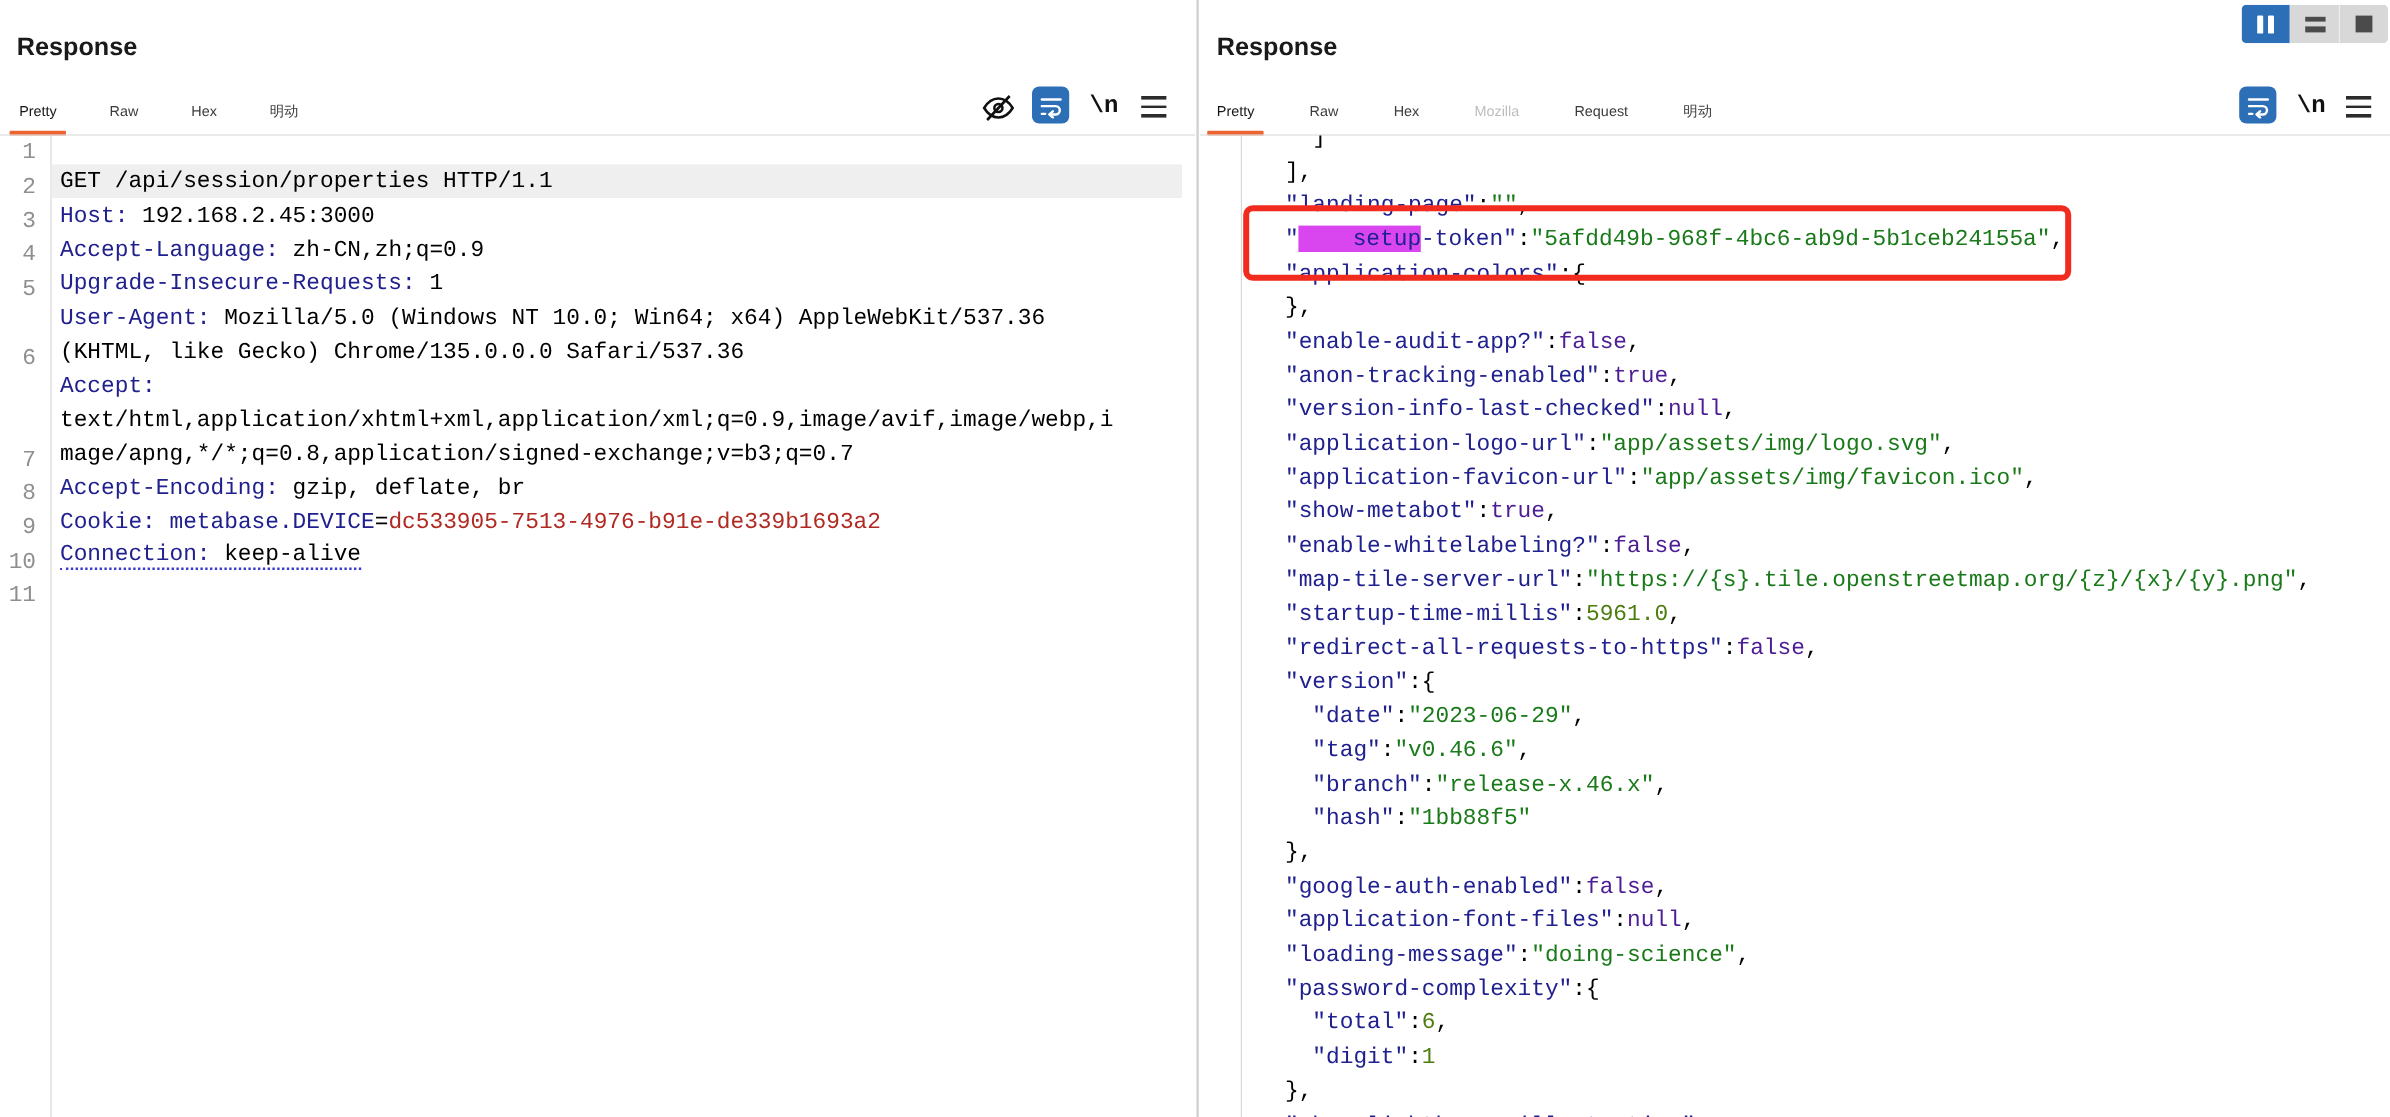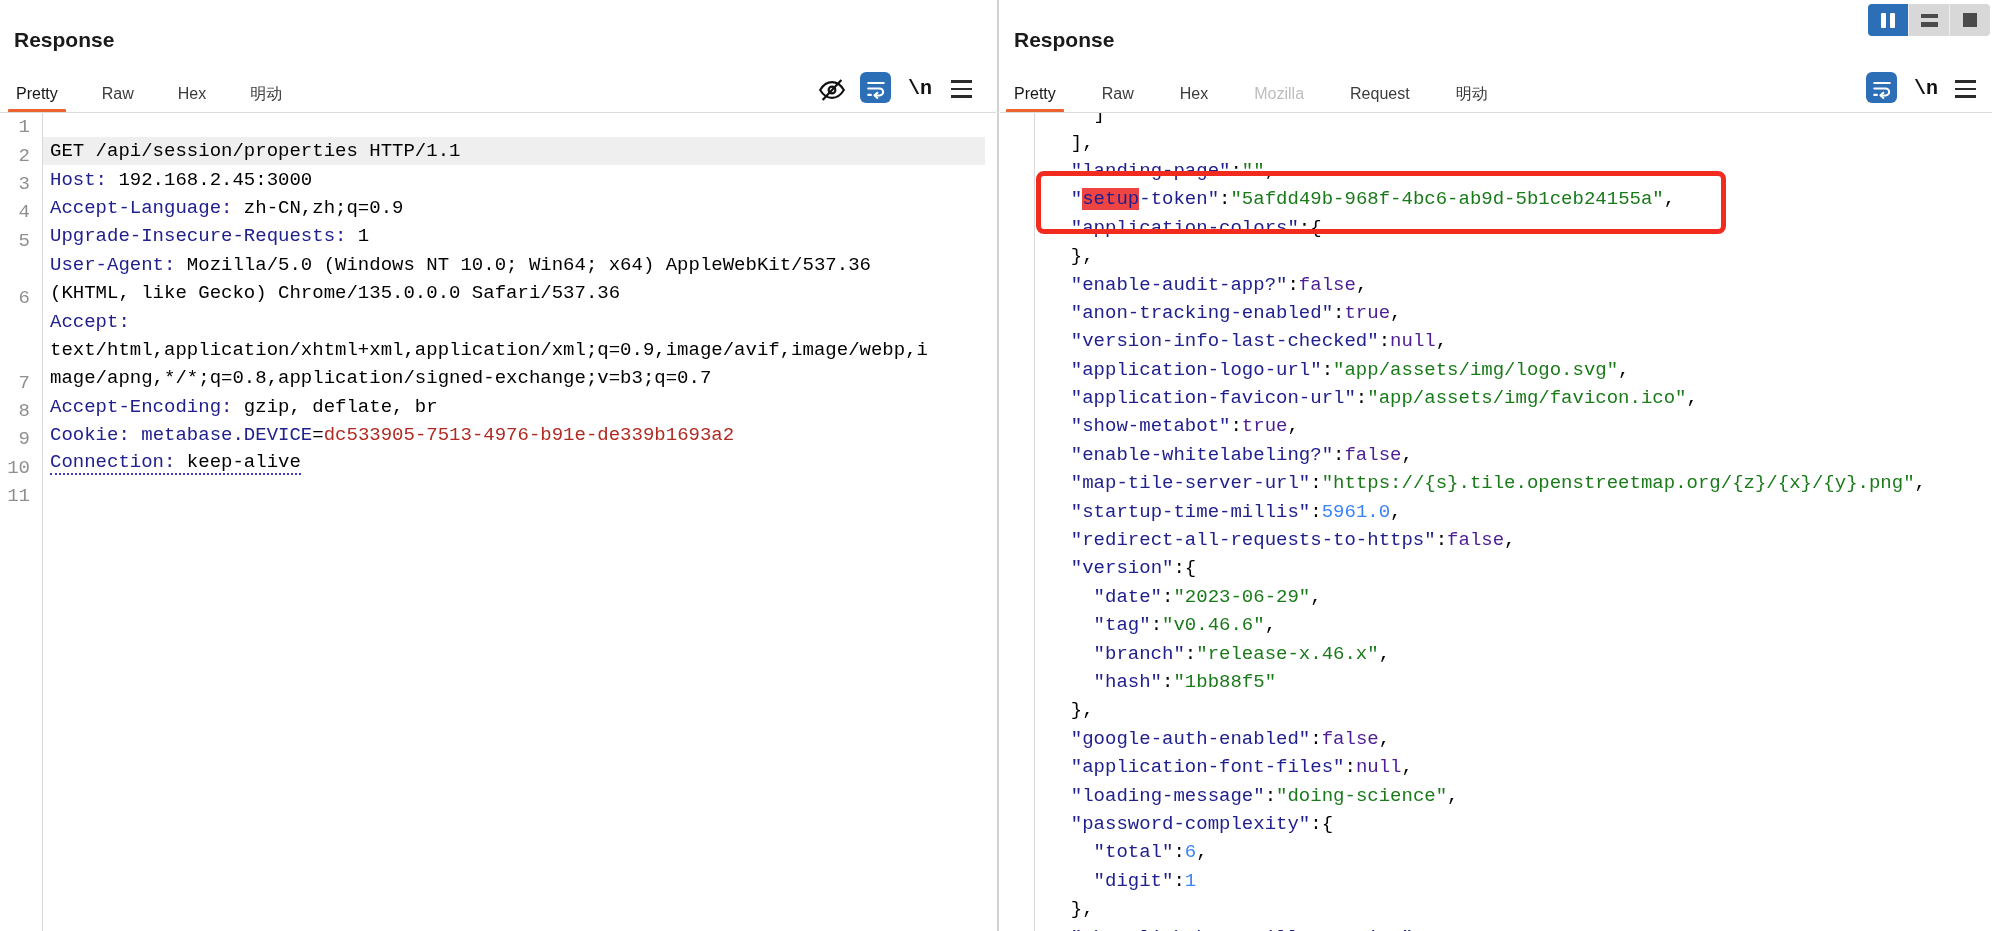--- a/index.html
+++ b/index.html
@@ -7,21 +7,21 @@
     width:1992px;height:931px;position:relative;overflow:hidden;
     background:#ffffff;font-family:"Liberation Sans",sans-serif;
   }
   
   .panel-title{position:absolute;top:28px;font-size:21px;font-weight:bold;color:#1a1a1a;}
   #req-title{left:14px;}
   #resp-title{left:1014px;}
   .tabbar{position:absolute;top:74px;height:39px;display:flex;align-items:center;}
   #req-tabs{left:16px;gap:44px;}
   #resp-tabs{left:1014px;gap:46px;}
-  .tab{font-size:16px;color:#3c3c3c;position:relative;cursor:default;line-height:39px;}
+  .tab{font-size:12px;color:#3c3c3c;position:relative;cursor:default;line-height:39px;}
   .tab.active{color:#161616;}
   .tab.disabled{color:#bdbdbd;}
   .tab.active::after{
     content:"";position:absolute;left:-8px;right:-8px;bottom:0;height:4px;
     background:var(--accent);border-radius:1px;
   }
   .tabline{position:absolute;top:112px;height:1px;background:#dcdcdc;}
   #req-tabline{left:0;width:996px;}
   #resp-tabline{left:1000px;width:992px;}
   .vdivider{position:absolute;top:0;bottom:0;left:997px;width:2px;background:#d2d2d2;}
@@ -59,24 +59,24 @@
   .crow .ln{width:30px;text-align:right;color:#8f8f8f;flex:none;padding-right:13px;font-size:19px;}
   #resp-code .crow .ln{width:20px;padding-right:14px;}
   .crow .lt{flex:1;height:100%;display:flex;align-items:center;}
   #req-code .crow .lt{margin-right:11px;padding-left:7px;margin-top:48px;}
   #resp-code .crow .lt{padding-left:14px;}
   .crow.hl .lt{background:#efefef;}
   .crow .ulwrap{border-bottom:2px dotted #3b3bd0;}
   .seg-plain{color:#000;}
   .seg-header,.seg-key{color:#20208f;}
   .seg-string{color:#1a7a1a;}
-  .seg-number{color:#3b82f6;}
+  .seg-number{color:#4d7c0f;}
   .seg-literal{color:#4c1d95;}
   .seg-red{color:#b02a22;}
-  .seg-selected{background:#ef4444;}
+  .seg-selected{background:#d946ef;padding-left:45px;}
 
   
   #annotation-box{
     position:absolute;left:1036px;top:171px;width:680px;height:53px;
     border:5px solid #f12b1e;border-radius:8px;z-index:6;pointer-events:none;
   }
 </style>
 </head>
 <body style="--accent: #ec6430; --blue-btn: #2d6fb7;">
 

